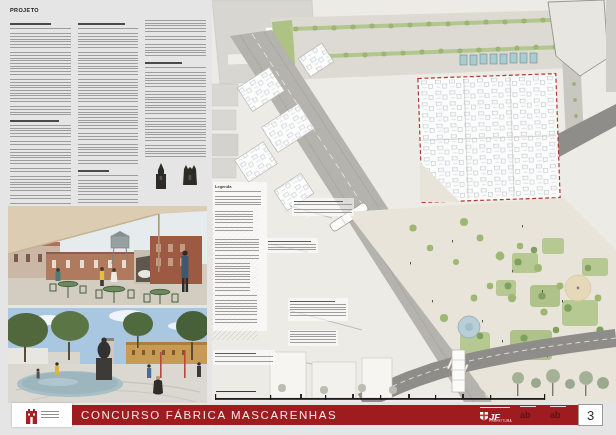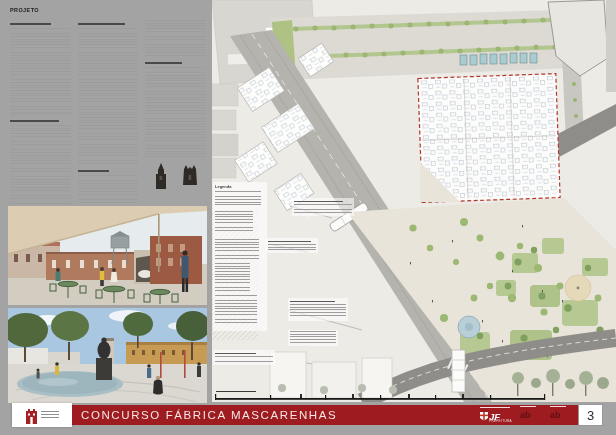--- a/index.html
+++ b/index.html
@@ -1,16 +1,16 @@
 <!DOCTYPE html>
 <html><head>
 <meta charset="utf-8">
 <style>
   html,body{margin:0;padding:0;background:#ffffff;}
-  #poster{position:relative;width:616px;height:435px;background:#a3a3a3;overflow:hidden;
+  #poster{position:relative;width:616px;height:435px;background:#e5e5e5;overflow:hidden;
           font-family:"Liberation Sans",sans-serif;}
 
   
   #projeto-title{position:absolute;left:10px;top:7px;font-size:5.5px;font-weight:bold;
                  letter-spacing:.4px;color:#1d1d1d;}
   #text-cols{position:absolute;left:10px;top:20px;width:196px;height:188px;display:flex;gap:7px;}
   .tcol{flex:1;min-width:0;}
   .ih{height:2.4px;background:#4a4a4a;margin:3px 0 2.5px 0;}
   .ip{background-image:repeating-linear-gradient(180deg,#9d9d9d 0,#9d9d9d .8px,transparent .8px,transparent 2.7px);
       margin-bottom:4px;}

